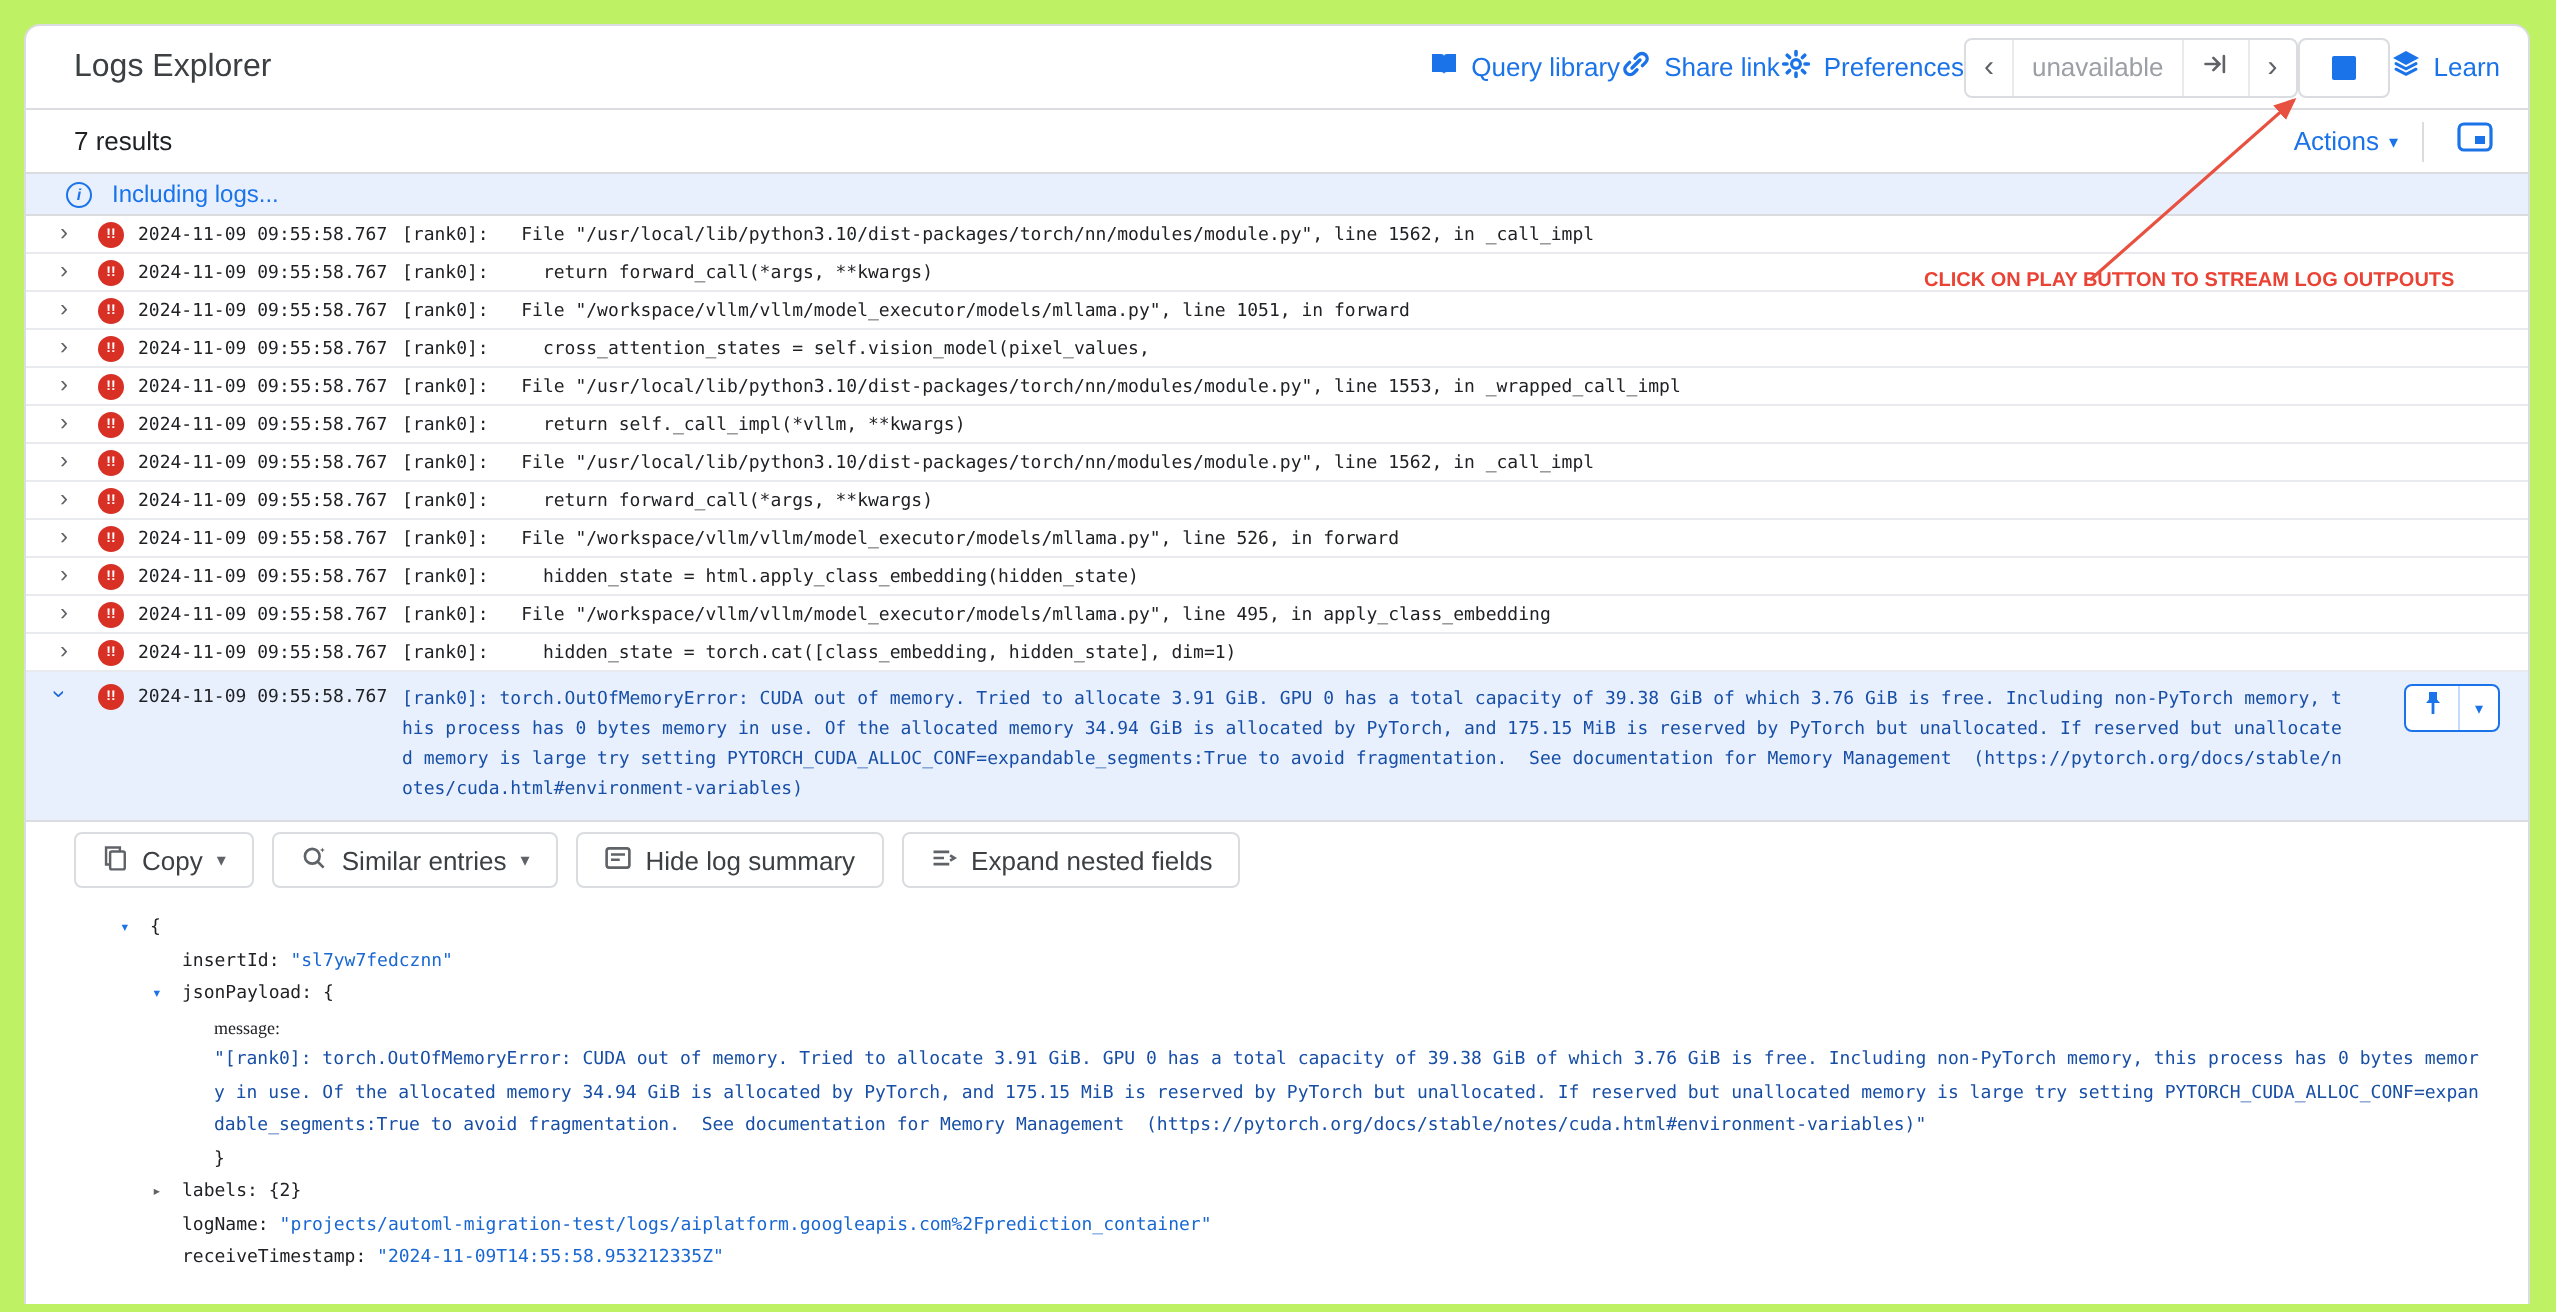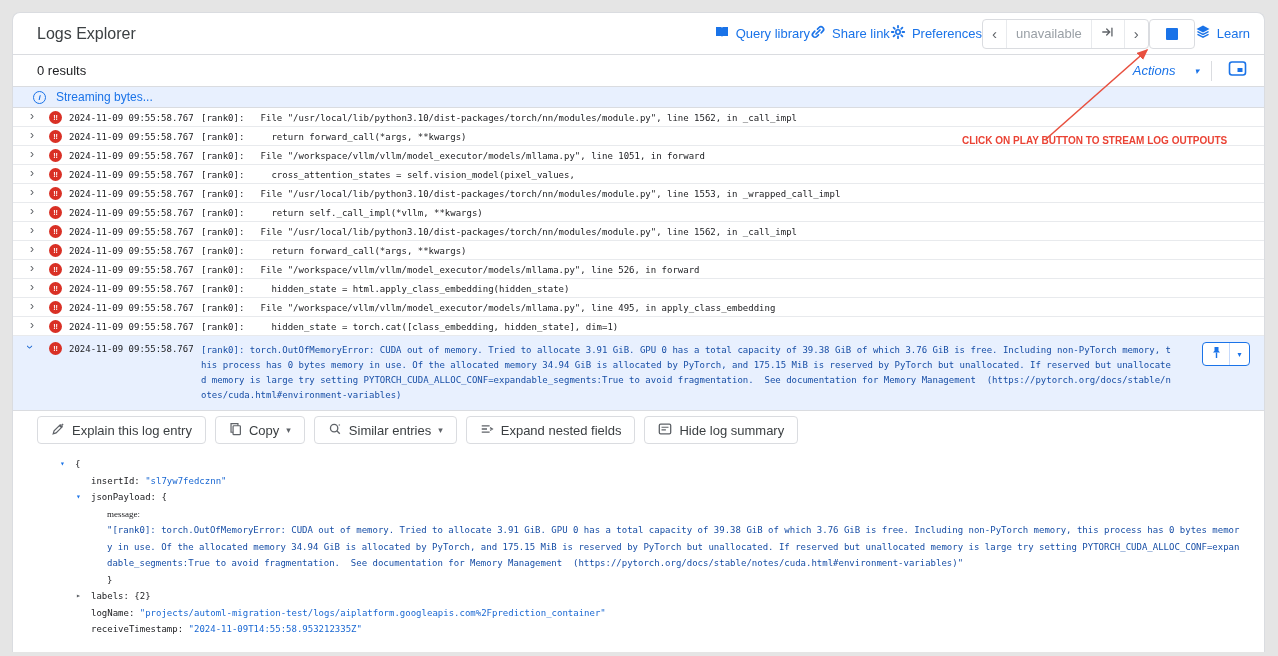--- a/index.html
+++ b/index.html
@@ -1,17 +1,17 @@
 <!DOCTYPE html>
 <html><head>
 <meta charset="utf-8">
 <style>
   * { margin:0; padding:0; box-sizing:border-box; }
   body { background:#fff; font-family:"Liberation Sans", sans-serif; }
-  .screen { position:relative; width:1278px; height:656px; background:#e5e5e5; overflow:hidden; }
+  .screen { position:relative; width:1278px; height:656px; background:#bef264; overflow:hidden; }
 
   .card { position:absolute; left:12px; top:12px; width:1253px; background:#fff;
           border:1px solid #dadce0; border-bottom:none; border-radius:8px 8px 0 0; z-index:1; }
 
   
   .hdr { display:flex; align-items:center; height:42px; padding:0 14px 0 24px; border-bottom:1px solid #dadce0; }
   .hdr-title { font-size:16px; color:#3c4043; }
   .hdr-right { margin-left:auto; display:flex; align-items:center; }
   .hlink { display:flex; align-items:center; gap:6px; color:#1a73e8; font-size:13px; font-weight:500; cursor:pointer; white-space:nowrap; }
   .nav-group { display:flex; align-items:center; height:30px; border:1px solid #dadce0; border-radius:4px; overflow:hidden; }
@@ -19,21 +19,21 @@
   .nav-seg + .nav-seg { border-left:1px solid #e8eaed; }
   .nav-page { font-size:13px; color:#9aa0a6; min-width:78px; justify-content:center; }
   .stop-btn { display:flex; align-items:center; justify-content:center; width:46px; height:30px;
               border:1px solid #dadce0; border-radius:4px; background:#fff; cursor:pointer; }
   .stop-square { width:12px; height:12px; background:#1a73e8; border-radius:1px; }
 
   
   .results-bar { display:flex; align-items:center; height:32px; padding:0 14px 0 24px; border-bottom:1px solid #dadce0; }
   .results-count { font-size:13px; color:#202124; }
   .results-right { margin-left:auto; display:flex; align-items:center; gap:12px; }
-  .actions-link { color:#1a73e8; font-size:13px; font-weight:500; display:flex; gap:19px; align-items:center; cursor:pointer;font-style:italic; }
+  .actions-link { color:#1a73e8; font-size:13px; font-weight:500; display:flex; gap:5px; align-items:center; cursor:pointer; }
   .caret-blue { font-size:9px; color:#1a73e8; }
   .vdiv { width:1px; height:20px; background:#dadce0; }
   .icon-btn { display:flex; align-items:center; justify-content:center; width:26px; height:22px; cursor:pointer; }
 
   
   .thead { position:relative; height:22px; background:#f1f3f4; border-bottom:1px solid #dadce0; }
   .th { position:absolute; top:5px; font-size:10px; font-weight:500; color:#5f6368; letter-spacing:.4px; }
   .th-sep { position:absolute; top:3px; height:16px; width:1px; background:#dadce0; }
 
   
@@ -134,40 +134,40 @@
           <span><svg width="16" height="16" viewBox="0 0 16 16">
                 <path fill="#1a73e8" d="M8 1.5L14.5 5 8 8.5 1.5 5z"></path>
                 <path fill="none" stroke="#1a73e8" stroke-width="1.5" stroke-linecap="round" d="M3 7.8L8 10.4l5-2.6M3 10.6l5 2.6 5-2.6"></path>
               </svg></span>
           <span>Learn</span>
         </div>
       </div>
     </div>
 
     <div class="results-bar">
-      <div class="results-count">0 results</div>
+      <div class="results-count">7 results</div>
       <div class="results-right">
         <div class="actions-link">
           <span>Actions</span>
           <span class="caret-blue">▾</span>
         </div>
         <div class="vdiv"></div>
         <div class="icon-btn">
           <span><svg width="19" height="17" viewBox="0 0 19 17">
                 <rect x="1.5" y="2" width="16" height="13" rx="2.5" fill="none" stroke="#1a73e8" stroke-width="1.6"></rect>
                 <path fill="#1a73e8" d="M9.5 8h5v4h-5z"></path>
               </svg></span>
         </div>
       </div>
     </div>
 
 
     <div class="stream-row">
       <span class="info-circ">i</span>
-      <span class="stream-label">Streaming bytes...</span>
+      <span class="stream-label">Including logs...</span>
     </div>
 
     <div id="log-rows">
         <div class="log-row">
           <span class="chev">›</span>
           <span class="err-ic">!!</span>
           <span class="mono row-time">2024-11-09 09:55:58.767</span>
           <span class="mono row-sum">[rank0]:   File "/usr/local/lib/python3.10/dist-packages/torch/nn/modules/module.py", line 1562, in _call_impl</span>
         </div>
         <div class="log-row">
@@ -251,55 +251,48 @@
               </svg></span>
         </div>
         <div class="pin-seg">
           <span class="caret-sm">▾</span>
         </div>
       </div>
     </div>
 
     <div class="entry-toolbar">
       <div class="tb-btn">
-        <span><svg width="14" height="14" viewBox="0 0 16 16">
-              <path fill="none" stroke="#5f6368" stroke-width="1.4" d="M2.5 13.5l1-3.3 7-7 2.3 2.3-7 7zM9.5 4.2l2.3 2.3"></path>
-              <path fill="#5f6368" d="M13 1.5l.5 1.2 1.2.5-1.2.5-.5 1.2-.5-1.2-1.2-.5 1.2-.5z"></path>
-            </svg></span>
-        <span>Explain this log entry</span>
-      </div>
-      <div class="tb-btn">
         <span><svg width="13" height="14" viewBox="0 0 16 16">
               <rect x="5" y="4" width="9" height="11" rx="1" fill="none" stroke="#5f6368" stroke-width="1.5"></rect>
               <path fill="none" stroke="#5f6368" stroke-width="1.5" d="M11 4V1.5H2.5V12H5"></path>
             </svg></span>
         <span>Copy</span>
         <span class="caret-gray">▾</span>
       </div>
       <div class="tb-btn">
         <span><svg width="14" height="14" viewBox="0 0 16 16">
               <circle cx="7" cy="7" r="4.2" fill="none" stroke="#5f6368" stroke-width="1.5"></circle>
               <path stroke="#5f6368" stroke-width="1.5" d="M10 10l3.5 3.5"></path>
               <path fill="#5f6368" d="M12.8 2l.4 1 1 .4-1 .4-.4 1-.4-1-1-.4 1-.4z"></path>
             </svg></span>
         <span>Similar entries</span>
         <span class="caret-gray">▾</span>
       </div>
       <div class="tb-btn">
         <span><svg width="14" height="14" viewBox="0 0 16 16">
-              <path stroke="#5f6368" stroke-width="1.5" fill="none" d="M2 4.5h9M2 8h6M2 11.5h9M11.5 6.5L14 8l-2.5 1.5"></path>
-            </svg></span>
-        <span>Expand nested fields</span>
-      </div>
-      <div class="tb-btn">
-        <span><svg width="14" height="14" viewBox="0 0 16 16">
               <rect x="1.5" y="2.5" width="13" height="11" rx="1.5" fill="none" stroke="#5f6368" stroke-width="1.5"></rect>
               <path stroke="#5f6368" stroke-width="1.3" d="M4 6h8M4 9h5"></path>
             </svg></span>
         <span>Hide log summary</span>
+      </div>
+      <div class="tb-btn">
+        <span><svg width="14" height="14" viewBox="0 0 16 16">
+              <path stroke="#5f6368" stroke-width="1.5" fill="none" d="M2 4.5h9M2 8h6M2 11.5h9M11.5 6.5L14 8l-2.5 1.5"></path>
+            </svg></span>
+        <span>Expand nested fields</span>
       </div>
     </div>
 
     <div class="detail" id="json-detail">
         <div class="json-line" style="padding-left: 62px;"><span class="json-arrow" style="left: 47px;">▾</span><span class="json-key">{</span></div>
         <div class="json-line" style="padding-left: 78px;"><span class="json-key">insertId: </span><span class="json-value">"sl7yw7fedcznn"</span></div>
         <div class="json-line" style="padding-left: 78px;"><span class="json-arrow" style="left: 63px;">▾</span><span class="json-key">jsonPayload: </span><span class="json-key">{</span></div>
         <div class="json-line" style="padding-left: 94px; font-family: Liberation Serif, serif;"><span class="json-key">message: </span></div>
         <div class="json-line" style="padding-left: 94px;"><span class="json-value long">"[rank0]: torch.OutOfMemoryError: CUDA out of memory. Tried to allocate 3.91 GiB. GPU 0 has a total capacity of 39.38 GiB of which 3.76 GiB is free. Including non-PyTorch memory, this process has 0 bytes memory in use. Of the allocated memory 34.94 GiB is allocated by PyTorch, and 175.15 MiB is reserved by PyTorch but unallocated. If reserved but unallocated memory is large try setting PYTORCH_CUDA_ALLOC_CONF=expandable_segments:True to avoid fragmentation.  See documentation for Memory Management  (https://pytorch.org/docs/stable/notes/cuda.html#environment-variables)"</span></div>
         <div class="json-line" style="padding-left: 94px;"><span class="json-key">}</span></div>

